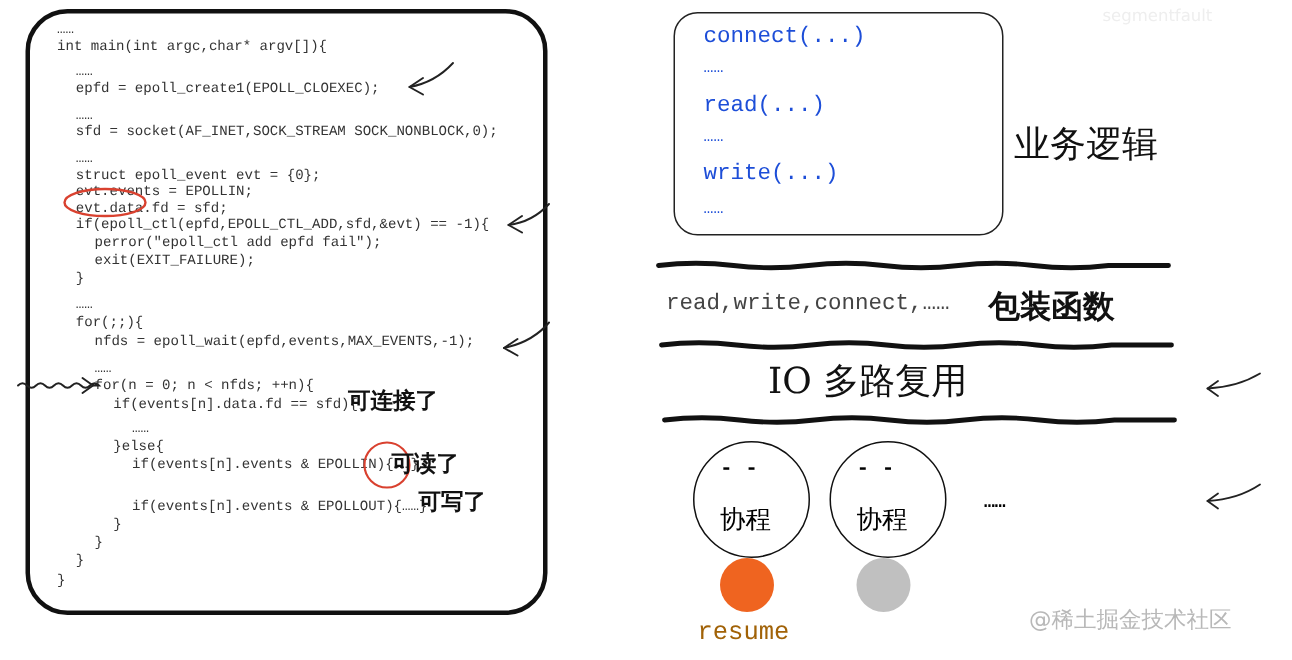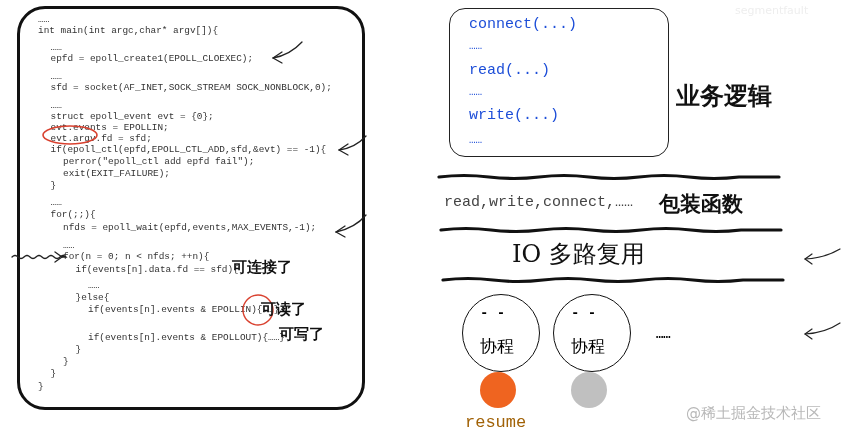--- a/index.html
+++ b/index.html
@@ -29,21 +29,21 @@
 <div id="code-lines">
     <div class="abs code" style="left: 38px; top: 14px;">……</div>
     <div class="abs code" style="left: 38px; top: 25px;">int main(int argc,char* argv[]){</div>
     <div class="abs code" style="left: 50.5px; top: 42px;">……</div>
     <div class="abs code" style="left: 50.5px; top: 53px;">epfd = epoll_create1(EPOLL_CLOEXEC);</div>
     <div class="abs code" style="left: 50.5px; top: 71px;">……</div>
     <div class="abs code" style="left: 50.5px; top: 82px;">sfd = socket(AF_INET,SOCK_STREAM SOCK_NONBLOCK,0);</div>
     <div class="abs code" style="left: 50.5px; top: 100px;">……</div>
     <div class="abs code" style="left: 50.5px; top: 111px;">struct epoll_event evt = {0};</div>
     <div class="abs code" style="left: 50.5px; top: 122px;">evt.events = EPOLLIN;</div>
-    <div class="abs code" style="left: 50.5px; top: 133px;">evt.argv.fd = sfd;</div>
+    <div class="abs code" style="left: 50.5px; top: 133px;">evt.data.fd = sfd;</div>
     <div class="abs code" style="left: 50.5px; top: 144px;">if(epoll_ctl(epfd,EPOLL_CTL_ADD,sfd,&amp;evt) == -1){</div>
     <div class="abs code" style="left: 63px; top: 156px;">perror("epoll_ctl add epfd fail");</div>
     <div class="abs code" style="left: 63px; top: 168px;">exit(EXIT_FAILURE);</div>
     <div class="abs code" style="left: 50.5px; top: 180px;">}</div>
     <div class="abs code" style="left: 50.5px; top: 197px;">……</div>
     <div class="abs code" style="left: 50.5px; top: 209px;">for(;;){</div>
     <div class="abs code" style="left: 63px; top: 222px;">nfds = epoll_wait(epfd,events,MAX_EVENTS,-1);</div>
     <div class="abs code" style="left: 63px; top: 240px;">……</div>
     <div class="abs code" style="left: 63px; top: 251px;">for(n = 0; n &lt; nfds; ++n){</div>
     <div class="abs code" style="left: 75.5px; top: 264px;">if(events[n].data.fd == sfd){</div>
@@ -80,21 +80,21 @@
 <div class="abs hand" style="left:261px;top:300px;font-size:15px;">可读了</div>
 <div class="abs hand" style="left:279px;top:325px;font-size:15px;">可写了</div>
 
 <div class="abs biz-box"></div>
 <div class="abs biz-line" style="left:469px;top:16px;">connect(...)</div>
 <div class="abs biz-line" style="left:469px;top:40px;font-size:11px;">……</div>
 <div class="abs biz-line" style="left:469px;top:62px;">read(...)</div>
 <div class="abs biz-line" style="left:469px;top:86px;font-size:11px;">……</div>
 <div class="abs biz-line" style="left:469px;top:107px;">write(...)</div>
 <div class="abs biz-line" style="left:469px;top:134px;font-size:11px;">……</div>
-<div class="abs hand" style="left:676px;top:80px;font-size:24px;font-weight:bold;">业务逻辑</div>
+<div class="abs hand" style="left:676px;top:80px;font-size:24px;font-weight:normal;">业务逻辑</div>
 
 <svg style="left:0;top:0;width:1px;height:1px;">
   <g fill="none" stroke="#111" stroke-width="3.2" stroke-linecap="round">
     <path d="M439 177 q25 -3 50 0 t50 0 t50 0 t50 0 t50 0 t50 0 L779 177"></path>
     <path d="M441 230 q25 -3 50 0 t50 0 t50 0 t50 0 t50 0 t50 0 L781 230"></path>
     <path d="M443 280 q25 -3 50 0 t50 0 t50 0 t50 0 t50 0 t50 0 L783 280"></path>
   </g>
   <g fill="none" stroke="#222" stroke-width="1.2" stroke-linecap="round">
     <path d="M840 249 Q825 258 805 259"></path>
       <path d="M805 259 L812 254 M805 259 L812 264"></path>

